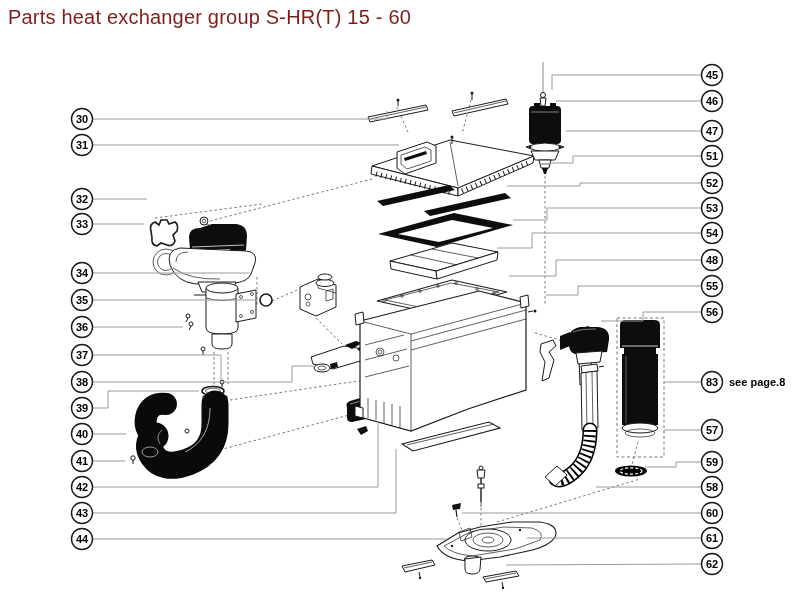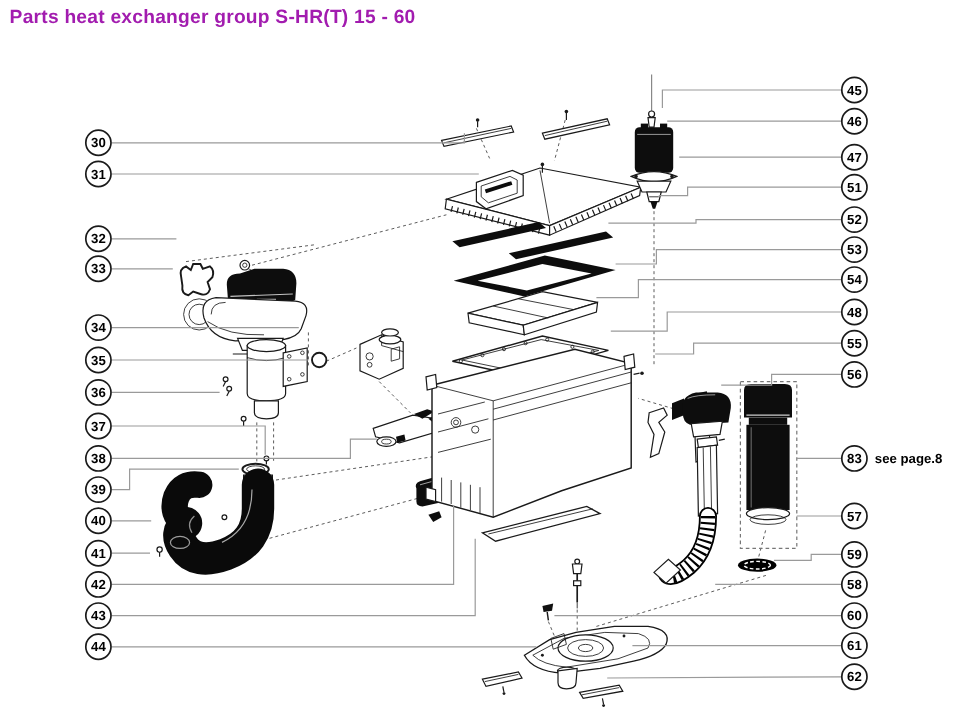--- a/index.html
+++ b/index.html
@@ -1,18 +1,18 @@
 <!DOCTYPE html>
 <html><head>
 <meta charset="utf-8">
 <style>
   html,body{margin:0;padding:0;background:#fff;}
   body{width:800px;height:600px;font-family:"Liberation Sans",sans-serif;}
   .stage{position:relative;width:800px;height:600px;background:#fff;overflow:hidden;}
-  .title{position:absolute;left:8px;top:6px;font-size:16px;font-weight:bold;color:#a21caf;letter-spacing:.2px;white-space:nowrap;}
+  .title{position:absolute;left:8px;top:6px;font-size:20px;font-weight:normal;color:#7f1d1d;letter-spacing:.2px;white-space:nowrap;}
   svg{position:absolute;left:0;top:0;}
   .ln{fill:none;stroke:#1a1a1a;stroke-width:1;}
   .thin{fill:none;stroke:#1a1a1a;stroke-width:.7;}
   .fw{fill:#fff;stroke:#1a1a1a;stroke-width:1;}
   .fb{fill:#0d0d0d;stroke:none;}
   .dash{fill:none;stroke:#555;stroke-width:.8;stroke-dasharray:2.5 2.5;}
   .wline{fill:none;stroke:#fff;}
   .leader{fill:none;stroke:#9a9a9a;stroke-width:1;}
   .co-circle{fill:#fff;stroke:#1a1a1a;stroke-width:1.4;}
   .co-text{font:bold 11px "Liberation Sans",sans-serif;fill:#000;text-anchor:middle;}

